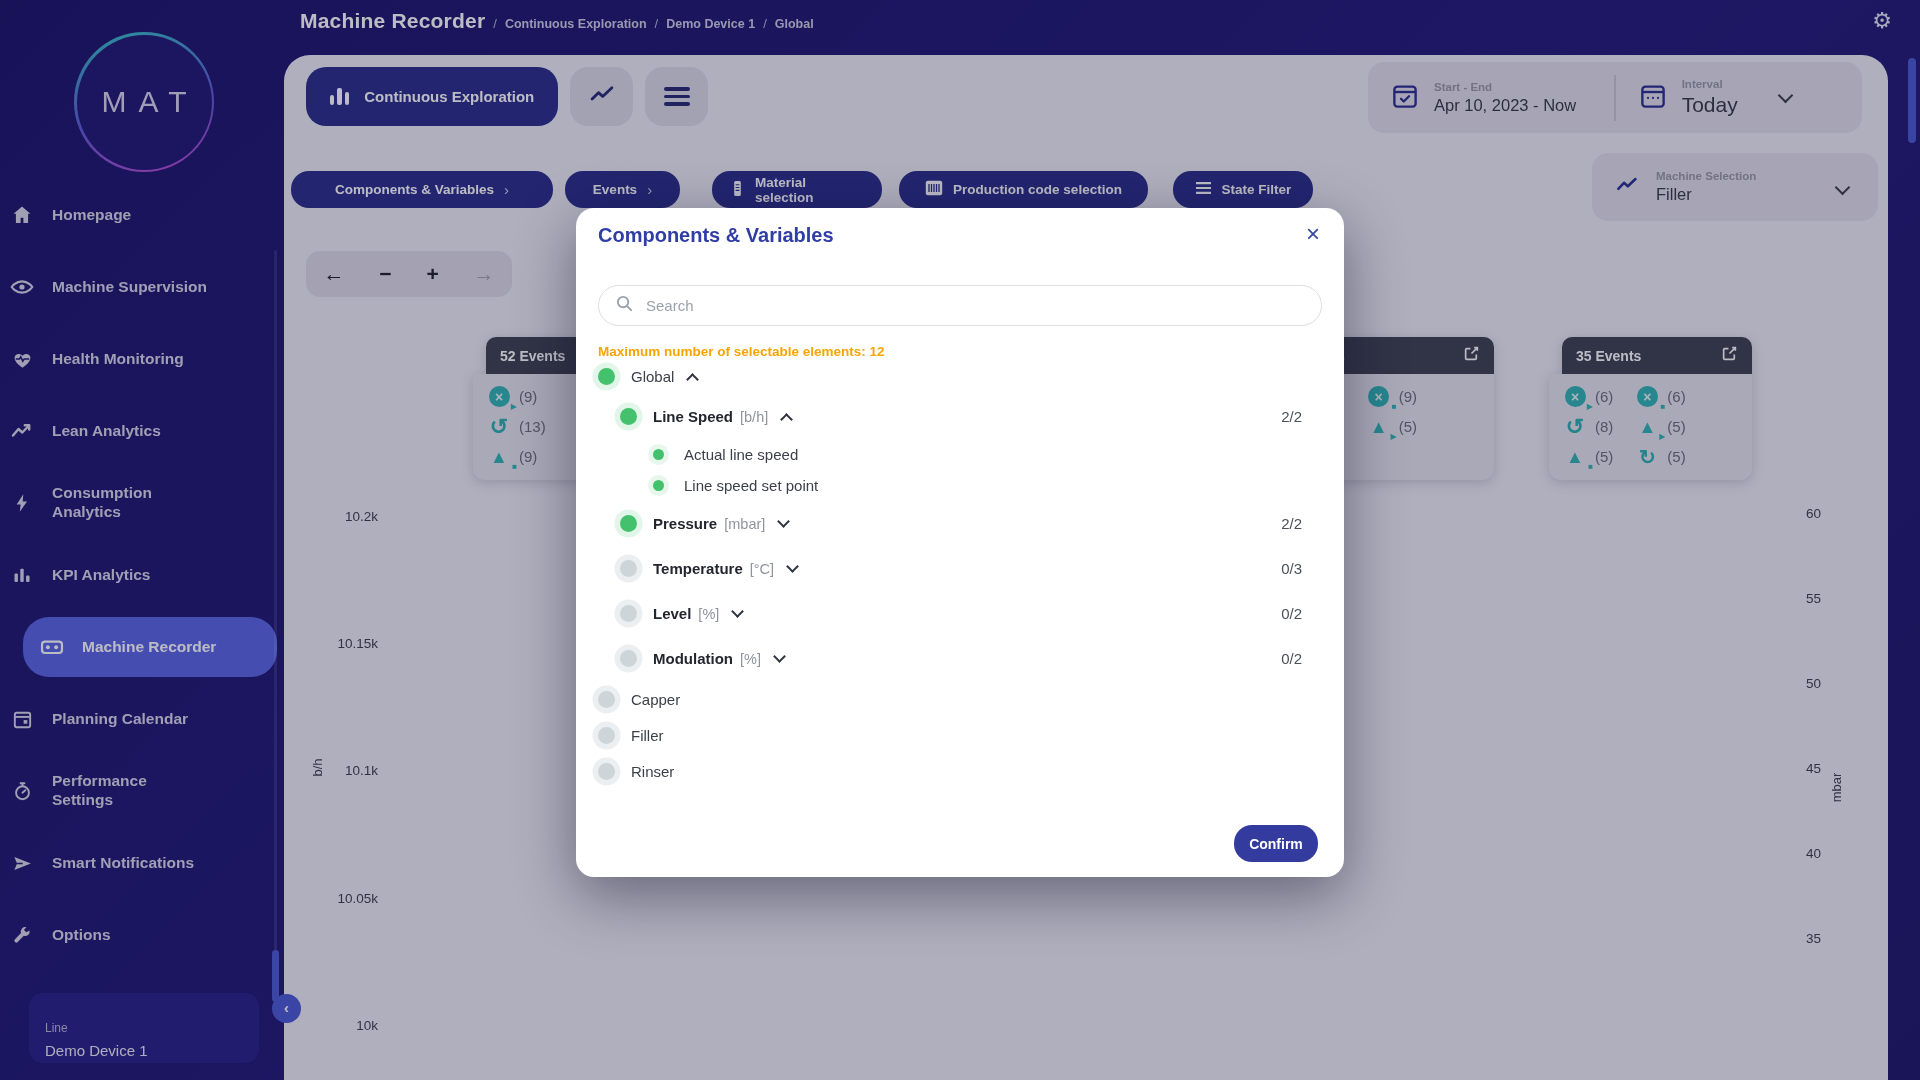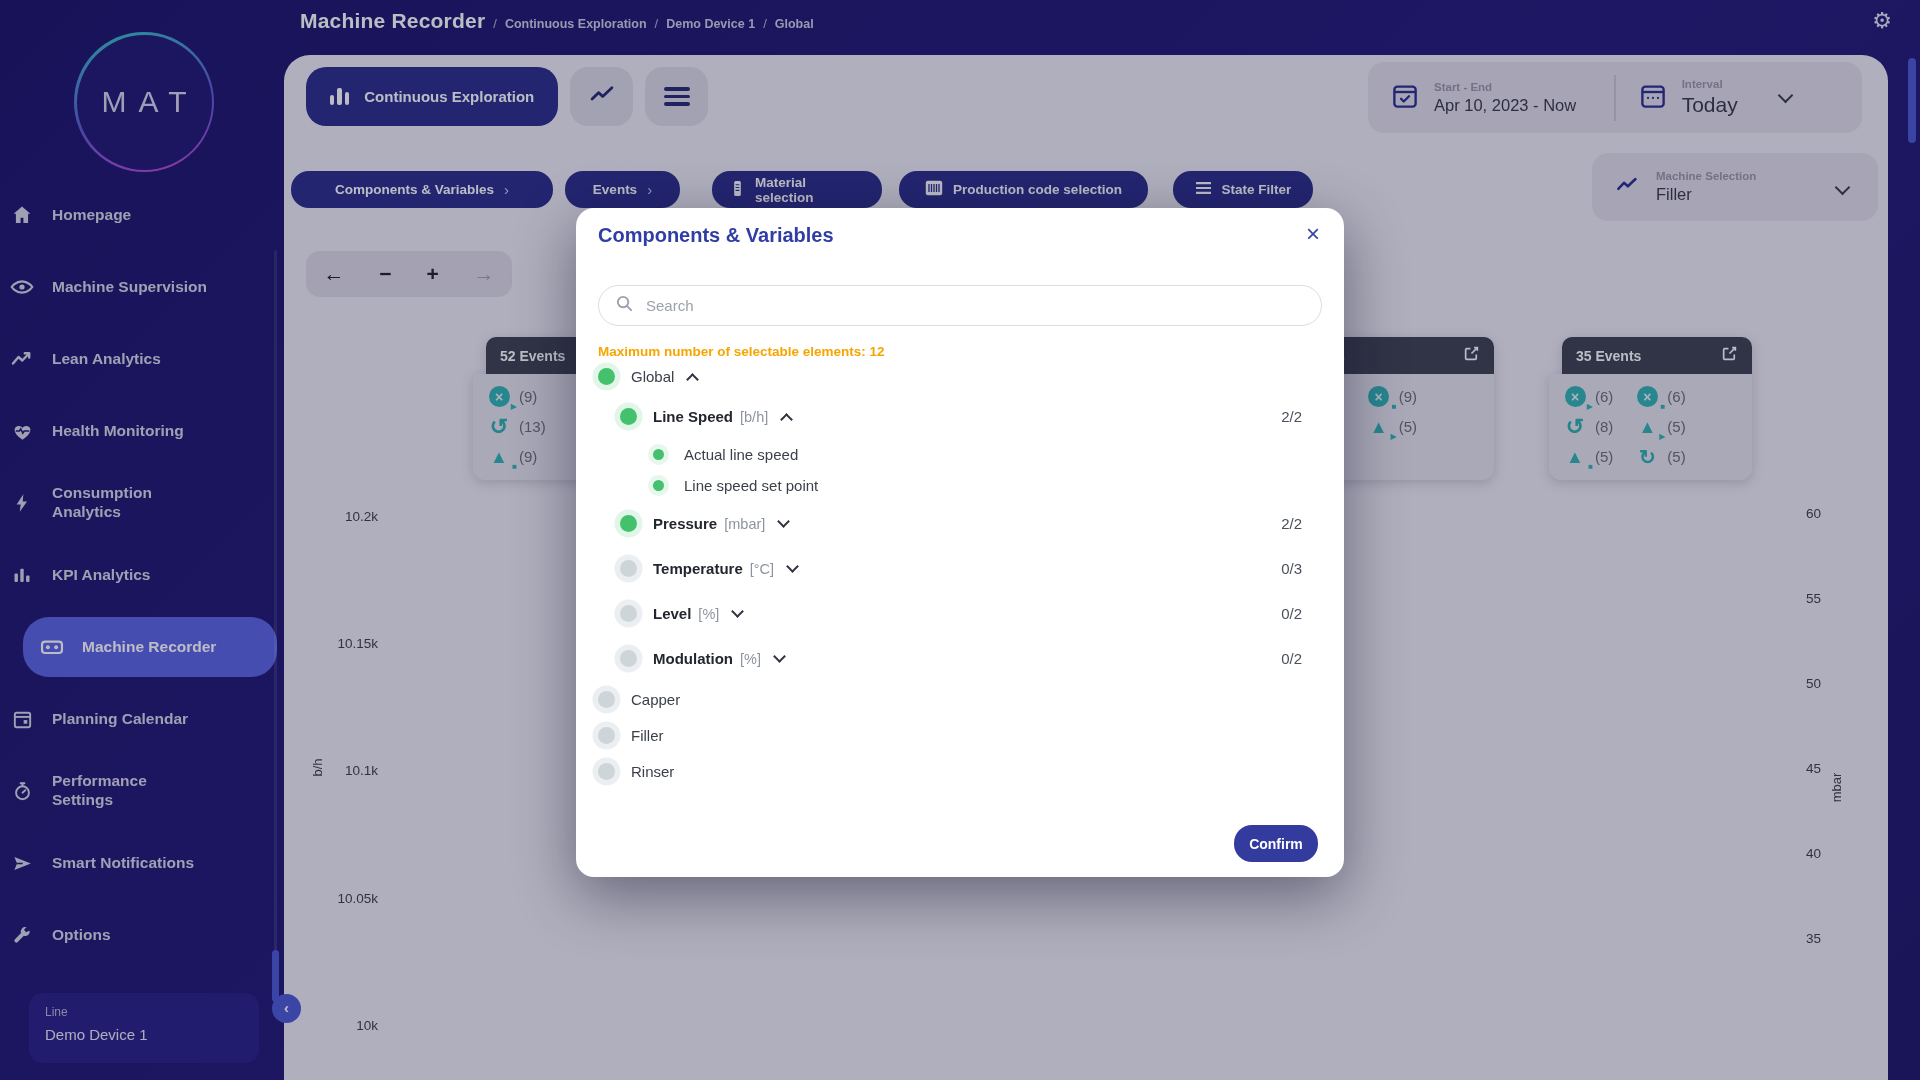--- a/index.html
+++ b/index.html
@@ -15,21 +15,21 @@
   .logo-text { color:#d8d6ea; font-size:30px; font-weight:300; letter-spacing:12px; padding-left:12px; }
   .nav { position:absolute; left:0; top:179px; width:284px; }
   .nav-item { height:72px; display:flex; align-items:center; cursor:pointer; }
   .nav-item.active { background:#5b66e3; border-radius:26px; margin:0 16px 0 14px; padding-left:16px; height:60px;
     transform:translateY(6px); margin-bottom:12px; }
   .nav-ic { width:26px; height:26px; flex:0 0 26px; display:flex; align-items:center; justify-content:center; }
   .nav-lbl { margin-left:17px; color:#d9d7e8; font-size:15.5px; font-weight:700; line-height:1.2; width:158px; }
   .nav-item.active .nav-lbl { color:#fff; }
   .side-track { position:absolute; left:265px; top:250px; width:3px; height:758px; background:rgba(255,255,255,.10); border-radius:2px; }
   .side-thumb { position:absolute; left:263px; top:950px; width:7px; height:52px; background:#4d5bd3; border-radius:4px; }
-  .device-card { position:absolute; left:20px; top:993px; width:230px; height:70px; background:#2a2287; border-radius:14px; padding:12px 16px; }
+  .device-card { position:absolute; left:20px; top:993px; width:230px; height:70px; background:#2a2287; border-radius:14px; padding:28px 16px; }
   .device-label { color:#b9b6d6; font-size:12px; }
   .device-value { color:#eceaf8; font-size:15px; margin-top:7px; }
   .collapse-btn { position:absolute; left:263px; top:994px; width:29px; height:29px; border-radius:50%; background:#4c5ad3; border:none;
     color:#fff; font-size:15px; font-weight:700; display:flex; align-items:center; justify-content:center; cursor:pointer; padding-bottom:2px; }
 
   
   .topbar { position:absolute; left:284px; top:0; width:1636px; height:55px; z-index:5; }
   .breadcrumb { position:absolute; left:16px; top:9px; display:flex; align-items:baseline; gap:8px; }
   .bc-title { color:#fff; font-size:21px; font-weight:800; letter-spacing:.2px; }
   .bc-sep { color:#b7b4d6; font-size:13px; }
@@ -144,35 +144,35 @@
         <span class="nav-ic">
             <svg width="26" height="26" viewBox="0 0 24 24" fill="none" stroke="#d9d7e8" stroke-width="2">
               <path d="M2.5 12S6 6.8 12 6.8 21.5 12 21.5 12 18 17.2 12 17.2 2.5 12 2.5 12Z"></path>
               <circle cx="12" cy="12" r="2.4" fill="#d9d7e8" stroke="none"></circle>
             </svg>
           </span>
         <span class="nav-lbl">Machine Supervision</span>
       </div>
       <div class="nav-item">
         <span class="nav-ic">
+            <svg width="25" height="25" viewBox="0 0 24 24">
+              <path d="M12 20C4.5 14.7 3.2 10.4 5.4 7.9a4.6 4.6 0 0 1 6.6.4 4.6 4.6 0 0 1 6.6-.4c2.2 2.5.9 6.8-6.6 12.1Z" fill="#d9d7e8"></path>
+              <path d="M5.5 11.5h3.6l1.2-2 2 4 1.3-2h4.9" stroke="#221a72" stroke-width="1.5" fill="none"></path>
+            </svg>
+          </span>
+        <span class="nav-lbl">Health Monitoring</span>
+      </div>
+      <div class="nav-item">
+        <span class="nav-ic">
             <svg width="24" height="24" viewBox="0 0 24 24" fill="none" stroke="#d9d7e8" stroke-width="2.4" stroke-linecap="round" stroke-linejoin="round">
               <path d="M3 16.5 8.5 10l3.8 3.5L19 6.5"></path>
               <path d="M14.8 6.2h4.4v4.4"></path>
             </svg>
           </span>
         <span class="nav-lbl">Lean Analytics</span>
-      </div>
-      <div class="nav-item">
-        <span class="nav-ic">
-            <svg width="25" height="25" viewBox="0 0 24 24">
-              <path d="M12 20C4.5 14.7 3.2 10.4 5.4 7.9a4.6 4.6 0 0 1 6.6.4 4.6 4.6 0 0 1 6.6-.4c2.2 2.5.9 6.8-6.6 12.1Z" fill="#d9d7e8"></path>
-              <path d="M5.5 11.5h3.6l1.2-2 2 4 1.3-2h4.9" stroke="#221a72" stroke-width="1.5" fill="none"></path>
-            </svg>
-          </span>
-        <span class="nav-lbl">Health Monitoring</span>
       </div>
       <div class="nav-item">
         <span class="nav-ic">
             <svg width="22" height="22" viewBox="0 0 24 24">
               <path d="M13.4 2.5 6.2 13.6h4.3L9.6 21.5l7.9-11.2h-4.7Z" fill="#d9d7e8"></path>
             </svg>
           </span>
         <span class="nav-lbl">Consumption Analytics</span>
       </div>
       <div class="nav-item">

